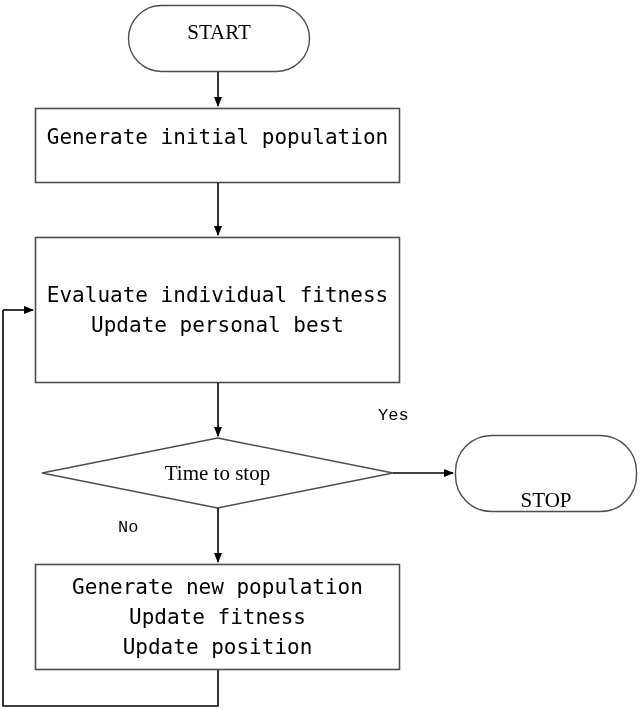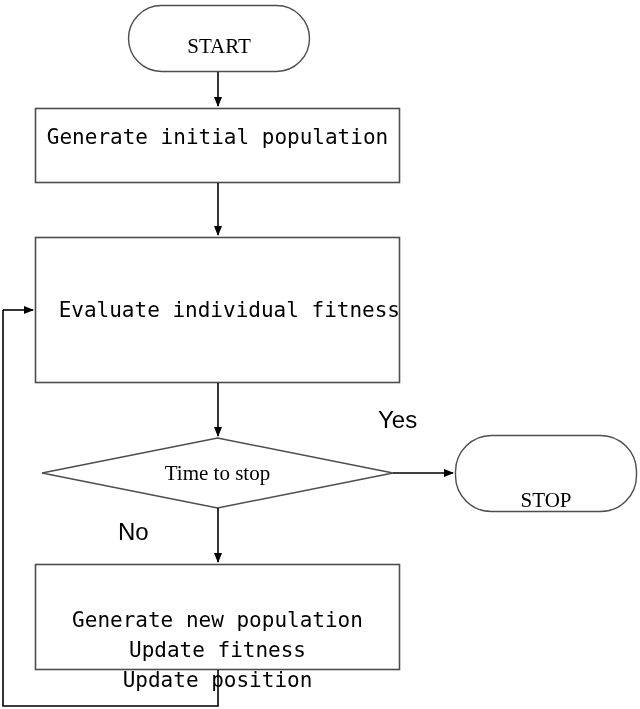--- a/index.html
+++ b/index.html
@@ -39,22 +39,22 @@
     line-height: 30px;
     letter-spacing: 0px;
   }
   .serif-label {
     font-family: "Liberation Serif", "DejaVu Serif", serif;
     font-size: 21px;
     line-height: 24px;
   }
   .edge-label {
     position: absolute;
-    font-family: Liberation Sans, sans-serif;
-    font-size: 24px;
+    font-family: Liberation Mono, monospace;
+    font-size: 17px;
     color: #000000;
     white-space: pre;
   }
   .shape-hit {
     position: absolute;
   }
 </style>
 </head>
 <body>
 
@@ -86,41 +86,42 @@
     <line x1="218" y1="383" x2="218" y2="436" stroke="#000000" stroke-width="1.6" marker-end="url(#arrowhead)"></line>
 
     <line x1="393" y1="473" x2="453" y2="473" stroke="#000000" stroke-width="1.6" marker-end="url(#arrowhead)"></line>
 
     <line x1="218" y1="508" x2="218" y2="562" stroke="#000000" stroke-width="1.6" marker-end="url(#arrowhead)"></line>
 
     <polyline points="218,670 218,706 3,706 3,310" fill="none" stroke="#000000" stroke-width="1.6"></polyline>
     <line x1="3" y1="310" x2="33" y2="310" stroke="#000000" stroke-width="1.6" marker-end="url(#arrowhead)"></line>
   </svg>
 
-  <div class="node-label serif-label shape-hit" style="left:128px; top:5px; width:182px; height:53px;justify-content:flex-end;">
+  <div class="node-label serif-label shape-hit" style="left:128px; top:5px; width:182px; height:53px;">
     <span>START</span>
   </div>
 
   <div class="node-label mono-label shape-hit" style="left:35px; top:108px; width:365px; height:58px;">
     <span>Generate initial population</span>
   </div>
 
-  <div class="node-label mono-label shape-hit" style="left:35px; top:237px; width:365px; height:146px;align-items:flex-end;">
+  <div class="node-label mono-label shape-hit" style="left:35px; top:237px; width:365px; height:146px;">
     <span>Evaluate individual fitness</span>
+    <span>Update personal best</span>
   </div>
 
   <div class="node-label mono-label shape-hit" style="left:42px; top:438px; width:351px; height:70px;font-family:Liberation Serif, serif;">
     <span>Time to stop</span>
   </div>
 
   <div class="node-label serif-label shape-hit" style="left:455px; top:435px; width:182px; height:77px;justify-content:flex-end;">
     <span>STOP</span>
   </div>
 
-  <div class="node-label mono-label shape-hit" style="left:35px; top:597px; width:365px; height:106px;">
+  <div class="node-label mono-label shape-hit" style="left:35px; top:564px; width:365px; height:106px;">
     <span>Generate new population</span>
     <span>Update fitness</span>
     <span>Update position</span>
   </div>
 
   <div class="edge-label" style="left:378px; top:406px;">Yes</div>
 
   <div class="edge-label" style="left:118px; top:518px;">No</div>
 
 </div>

